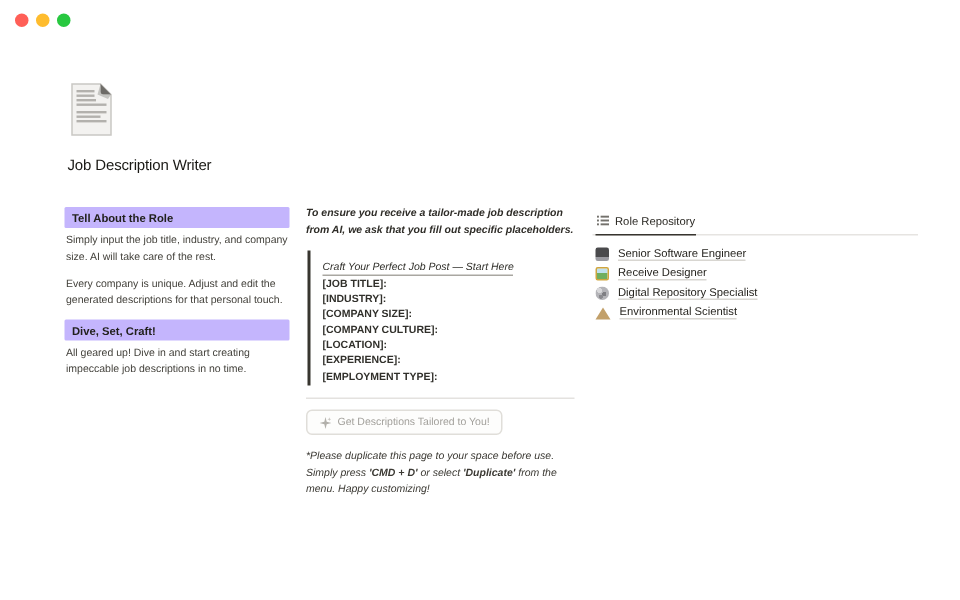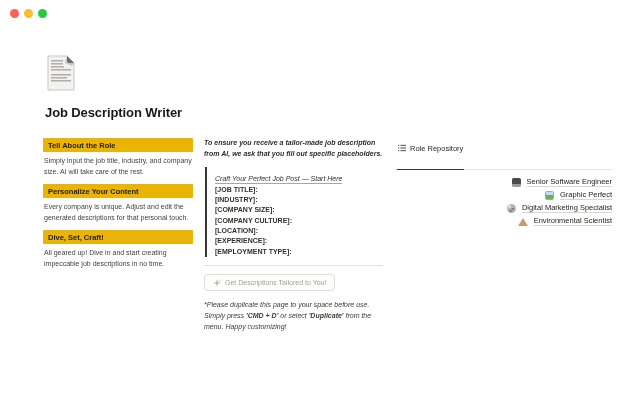--- a/index.html
+++ b/index.html
@@ -13,32 +13,32 @@
   .window-controls { position:absolute; top:9px; left:10px; display:flex; gap:5px; }
   .traffic { width:9px; height:9px; border-radius:50%; }
   .traffic.red    { background:#ff5f57; }
   .traffic.yellow { background:#febc2e; }
   .traffic.green  { background:#28c840; }
 
   .page-icon { position:absolute; left:46px; top:55px; width:30px; height:36px; }
 
   .page-title {
     position:absolute; left:45px; top:105px;
-    font-size:13px; font-weight:bold; color:#1a1915; letter-spacing:-0.1px;
+    font-size:10px; font-weight:normal; color:#1a1915; letter-spacing:-0.1px;
   }
 
   .columns { position:absolute; left:43px; top:138px; display:flex; }
   .col-left   { width:150px; margin-right:11px; }
   .col-middle { width:179px; margin-right:12px; }
   .col-right  { width:217px; }
 
   
   .section { margin-bottom:7px; }
   .section-heading {
-    background:#eab308; color:#21201c;
+    background:#c4b5fd; color:#21201c;
     font-size:7.5px; font-weight:bold;
     padding:2.5px 5px; border-radius:1px; margin-bottom:3px;
   }
   .section-body { font-size:7px; line-height:11px; color:#44423c; padding:0 1px; }
 
   
   .intro { font-size:7px; line-height:10.8px; font-weight:bold; font-style:italic; color:#2f2d28; margin-bottom:7px; }
   .quote { border-left:2px solid #37352f; padding-left:8px; margin-left:1px; }
   .quote-link {
     font-size:7px; line-height:10.3px; font-style:italic; font-weight:500;
@@ -50,26 +50,26 @@
   .ai-button {
     display:inline-flex; align-items:center; gap:4px;
     border:1px solid #e0ded9; border-radius:4px; background:#fdfdfc;
     padding:3.5px 8px; font-size:7px; color:#a3a19c; cursor:pointer;
   }
   .footnote { font-size:7px; line-height:10.8px; font-style:italic; color:#3c3a34; margin-top:9px; }
   .footnote b { font-weight:bold; }
 
   
   .db-tabs { padding-left:2px; }
-  .db-tab { display:inline-flex; align-items:center; gap:4px; padding:2px 1px 16px 1px;
+  .db-tab { display:inline-flex; align-items:center; gap:4px; padding:2px 1px 4px 1px;
             border-bottom:1.5px solid #37352f; cursor:pointer; }
   .db-tab-label { font-size:7.5px; font-weight:500; color:#2c2a25; }
   .tabs-rule { border-top:1px solid #e6e4e1; margin-top:-1px; }
   .db-list { margin-top:6px; }
-  .db-item { display:flex; align-items:center; gap:6px; height:13px; padding-left:2px; cursor:pointer;justify-content:flex-end; }
+  .db-item { display:flex; align-items:center; gap:6px; height:13px; padding-left:2px; cursor:pointer; }
   .db-item-label { font-size:7.5px; font-weight:500; color:#26241f; border-bottom:1px solid #d8d6d1; line-height:9px; }
 
   
   .ic { width:9px; height:9px; flex:0 0 auto; }
   .ic-laptop { background:linear-gradient(#4a4a4c 0 72%, #9a9aa0 72% 100%); border-radius:1.5px; }
   .ic-apple  { background:#c73b33; border-radius:2px; position:relative; }
   .ic-apple::after { content:""; position:absolute; left:2.5px; top:2.5px; width:4px; height:4px; background:#e8e6e2; border-radius:1px; }
   .ic-picture { background:linear-gradient(#bfe0ee 0 45%, #6fae5f 45% 100%); border:1.5px solid #cfa53e; border-radius:1.5px; }
   .ic-globe { border-radius:50%;
     background:radial-gradient(circle at 30% 30%, #d8d8da 0 20%, transparent 21%),
@@ -109,21 +109,20 @@
 <h1 class="page-title">Job Description Writer</h1>
 
 <div class="columns">
 
   <div class="col-left">
     <div class="section">
       <div class="section-heading">Tell About the Role</div>
       <div class="section-body">Simply input the job title, industry, and company size. AI will take care of the rest.</div>
     </div>
     <div class="section">
-      <div class="section-heading">Personalize Your Content</div>
       <div class="section-body">Every company is unique. Adjust and edit the generated descriptions for that personal touch.</div>
     </div>
     <div class="section">
       <div class="section-heading">Dive, Set, Craft!</div>
       <div class="section-body">All geared up! Dive in and start creating impeccable job descriptions in no time.</div>
     </div>
   </div>
 
   <div class="col-middle">
     <div class="intro">To ensure you receive a tailor-made job description from AI, we ask that you fill out specific placeholders.</div>
@@ -170,25 +169,25 @@
     </div>
     <div class="tabs-rule"></div>
 
     <div class="db-list">
       <div class="db-item">
         <span class="ic ic-laptop"></span>
         <span class="db-item-label">Senior Software Engineer</span>
       </div>
       <div class="db-item">
         <span class="ic ic-picture"></span>
-        <span class="db-item-label">Graphic Perfect</span>
+        <span class="db-item-label">Receive Designer</span>
       </div>
       <div class="db-item">
         <span class="ic ic-globe"></span>
-        <span class="db-item-label">Digital Marketing Specialist</span>
+        <span class="db-item-label">Digital Repository Specialist</span>
       </div>
       <div class="db-item">
         <span class="ic ic-mountain"></span>
         <span class="db-item-label">Environmental Scientist</span>
       </div>
     </div>
   </div>
 
 </div>
 

